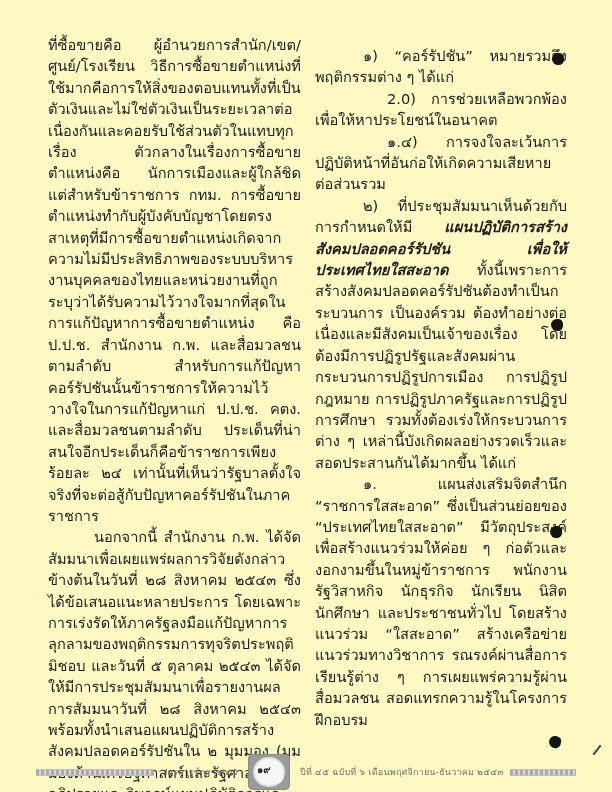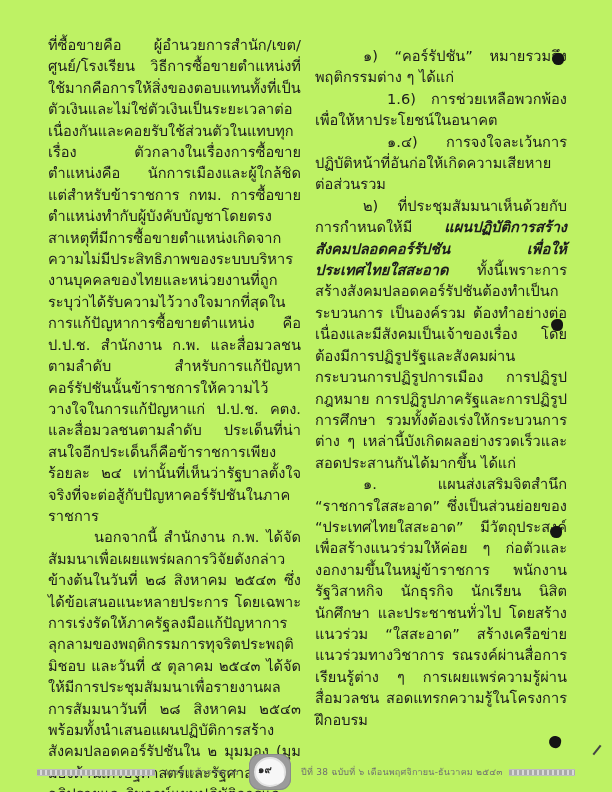--- a/index.html
+++ b/index.html
@@ -5,21 +5,21 @@
   html,body{margin:0;padding:0;}
   body{
     width:612px;height:792px;
     background:#ffffff;
     position:relative;
     overflow:hidden;
     font-family:"DejaVu Sans", sans-serif;
   }
   .page{
     position:absolute;inset:0;
-    background:#bef264;
+    background:#fef9c3;
   }
   .columns{
     position:absolute;
     top:34px;left:48px;right:44px;
     display:flex;
     gap:14px;
   }
   .col{
     width:253px;
     font-size:14.6px;
@@ -77,21 +77,21 @@
     font-size:9px;
     color:#6f6f6f;
     white-space:nowrap;
     letter-spacing:.2px;
   }
   .journal-label{margin-right:10px;}
   .issue-label{margin-left:10px;}
   .page-badge{
     width:42px;height:36px;
     background:#9b9b9b;
-    border-radius:11px;
+    border-radius:5px;
     position:relative;
     box-shadow:inset 0 0 0 1px #8a8a8a;
     flex:0 0 auto;
   }
   .page-badge .circle{
     position:absolute;
     left:5px;top:3px;
     width:28px;height:26px;
     background:#f7f7f7;
     border:2px solid #e2e2e2;
@@ -120,21 +120,21 @@
 
   <div class="columns">
 
     <div class="col">
       <p>ที่ซื้อขายคือ ผู้อำนวยการสำนัก/เขต/ศูนย์/โรงเรียน วิธีการซื้อขายตำแหน่งที่ใช้มากคือการให้สิ่งของตอบแทนทั้งที่เป็นตัวเงินและไม่ใช่ตัวเงินเป็นระยะเวลาต่อเนื่องกันและคอยรับใช้ส่วนตัวในแทบทุกเรื่อง ตัวกลางในเรื่องการซื้อขายตำแหน่งคือ นักการเมืองและผู้ใกล้ชิด แต่สำหรับข้าราชการ กทม. การซื้อขายตำแหน่งทำกับผู้บังคับบัญชาโดยตรง สาเหตุที่มีการซื้อขายตำแหน่งเกิดจากความไม่มีประสิทธิภาพของระบบบริหารงานบุคคลของไทยและหน่วยงานที่ถูกระบุว่าได้รับความไว้วางใจมากที่สุดในการแก้ปัญหาการซื้อขายตำแหน่ง คือ ป.ป.ช. สำนักงาน ก.พ. และสื่อมวลชนตามลำดับ สำหรับการแก้ปัญหาคอร์รัปชันนั้นข้าราชการให้ความไว้วางใจในการแก้ปัญหาแก่ ป.ป.ช. คตง. และสื่อมวลชนตามลำดับ ประเด็นที่น่าสนใจอีกประเด็นก็คือข้าราชการเพียงร้อยละ ๒๔ เท่านั้นที่เห็นว่ารัฐบาลตั้งใจจริงที่จะต่อสู้กับปัญหาคอร์รัปชันในภาคราชการ</p>
       <p class="indent">นอกจากนี้ สำนักงาน ก.พ. ได้จัดสัมมนาเพื่อเผยแพร่ผลการวิจัยดังกล่าวข้างต้นในวันที่ ๒๘ สิงหาคม ๒๕๔๓ ซึ่งได้ข้อเสนอแนะหลายประการ โดยเฉพาะการเร่งรัดให้ภาครัฐลงมือแก้ปัญหาการลุกลามของพฤติกรรมการทุจริตประพฤติมิชอบ และวันที่ ๕ ตุลาคม ๒๕๔๓ ได้จัดให้มีการประชุมสัมมนาเพื่อรายงานผลการสัมมนาวันที่ ๒๘ สิงหาคม ๒๕๔๓ พร้อมทั้งนำเสนอแผนปฏิบัติการสร้างสังคมปลอดคอร์รัปชันใน ๒ มุมมอง (มุมมองด้านเศรษฐศาสตร์และรัฐศาสตร์) อภิปรายและวิพากษ์แผนปฏิบัติการและระดมความคิดเห็นเพื่อนำแผนปฏิบัติการไปสู่การปฏิบัติในกระทรวง ทบวง กรม ต่างๆ ต่อไป ซึ่งได้ข้อสรุปสำคัญดังต่อไปนี้</p>
     </div>
 
     <div class="col col-right">
       <p class="indent-lg">๑) “คอร์รัปชัน” หมายรวมถึงพฤติกรรมต่าง ๆ ได้แก่</p>
-      <p class="indent-xl">1.6) การช่วยเหลือพวกพ้องเพื่อให้หาประโยชน์ในอนาคต</p>
+      <p class="indent-xl">2.0) การช่วยเหลือพวกพ้องเพื่อให้หาประโยชน์ในอนาคต</p>
       <p class="indent-xl">๑.๔) การจงใจละเว้นการปฏิบัติหน้าที่อันก่อให้เกิดความเสียหายต่อส่วนรวม</p>
       <p class="indent-lg gap-top"><span>๒) ที่ประชุมสัมมนาเห็นด้วยกับการกำหนดให้มี </span><span class="em-bi">แผนปฏิบัติการสร้างสังคมปลอดคอร์รัปชัน เพื่อให้ประเทศไทยใสสะอาด</span><span> ทั้งนี้เพราะการสร้างสังคมปลอดคอร์รัปชันต้องทำเป็นกระบวนการ เป็นองค์รวม ต้องทำอย่างต่อเนื่องและมีสังคมเป็นเจ้าของเรื่อง โดยต้องมีการปฏิรูปรัฐและสังคมผ่านกระบวนการปฏิรูปการเมือง การปฏิรูปกฎหมาย การปฏิรูปภาครัฐและการปฏิรูปการศึกษา รวมทั้งต้องเร่งให้กระบวนการต่าง ๆ เหล่านี้บังเกิดผลอย่างรวดเร็วและสอดประสานกันได้มากขึ้น ได้แก่</span></p>
       <p class="indent-lg"><span class="bold">๑. แผนส่งเสริมจิตสำนึก “ราชการใสสะอาด”</span><span> ซึ่งเป็นส่วนย่อยของ “ประเทศไทยใสสะอาด” มีวัตถุประสงค์เพื่อสร้างแนวร่วมให้ค่อย ๆ ก่อตัวและงอกงามขึ้นในหมู่ข้าราชการ พนักงานรัฐวิสาหกิจ นักธุรกิจ นักเรียน นิสิตนักศึกษา และประชาชนทั่วไป โดยสร้างแนวร่วม “ใสสะอาด” สร้างเครือข่ายแนวร่วมทางวิชาการ รณรงค์ผ่านสื่อการเรียนรู้ต่าง ๆ การเผยแพร่ความรู้ผ่านสื่อมวลชน สอดแทรกความรู้ในโครงการฝึกอบรม</span></p>
     </div>
 
   </div>
 
   <div class="margin-dot dot-1"></div>
   <div class="margin-dot dot-2"></div>
   <div class="margin-dot dot-3"></div>
@@ -142,17 +142,17 @@
   <div class="artifact-line"></div>
 
   <div class="footer">
     <div class="footer-rule rule-left"></div>
     <span class="footer-text journal-label">วารสารข้าราชการ</span>
     <div class="page-badge">
       <div class="circle"></div>
       <div class="circle-tail"></div>
       <span class="num">๑๙</span>
     </div>
-    <span class="footer-text issue-label">ปีที่ 38 ฉบับที่ ๖ เดือนพฤศจิกายน-ธันวาคม ๒๕๔๓</span>
+    <span class="footer-text issue-label">ปีที่ ๔๕ ฉบับที่ ๖ เดือนพฤศจิกายน-ธันวาคม ๒๕๔๓</span>
     <div class="footer-rule rule-right"></div>
   </div>
 
 </div>
 
 </body></html>

